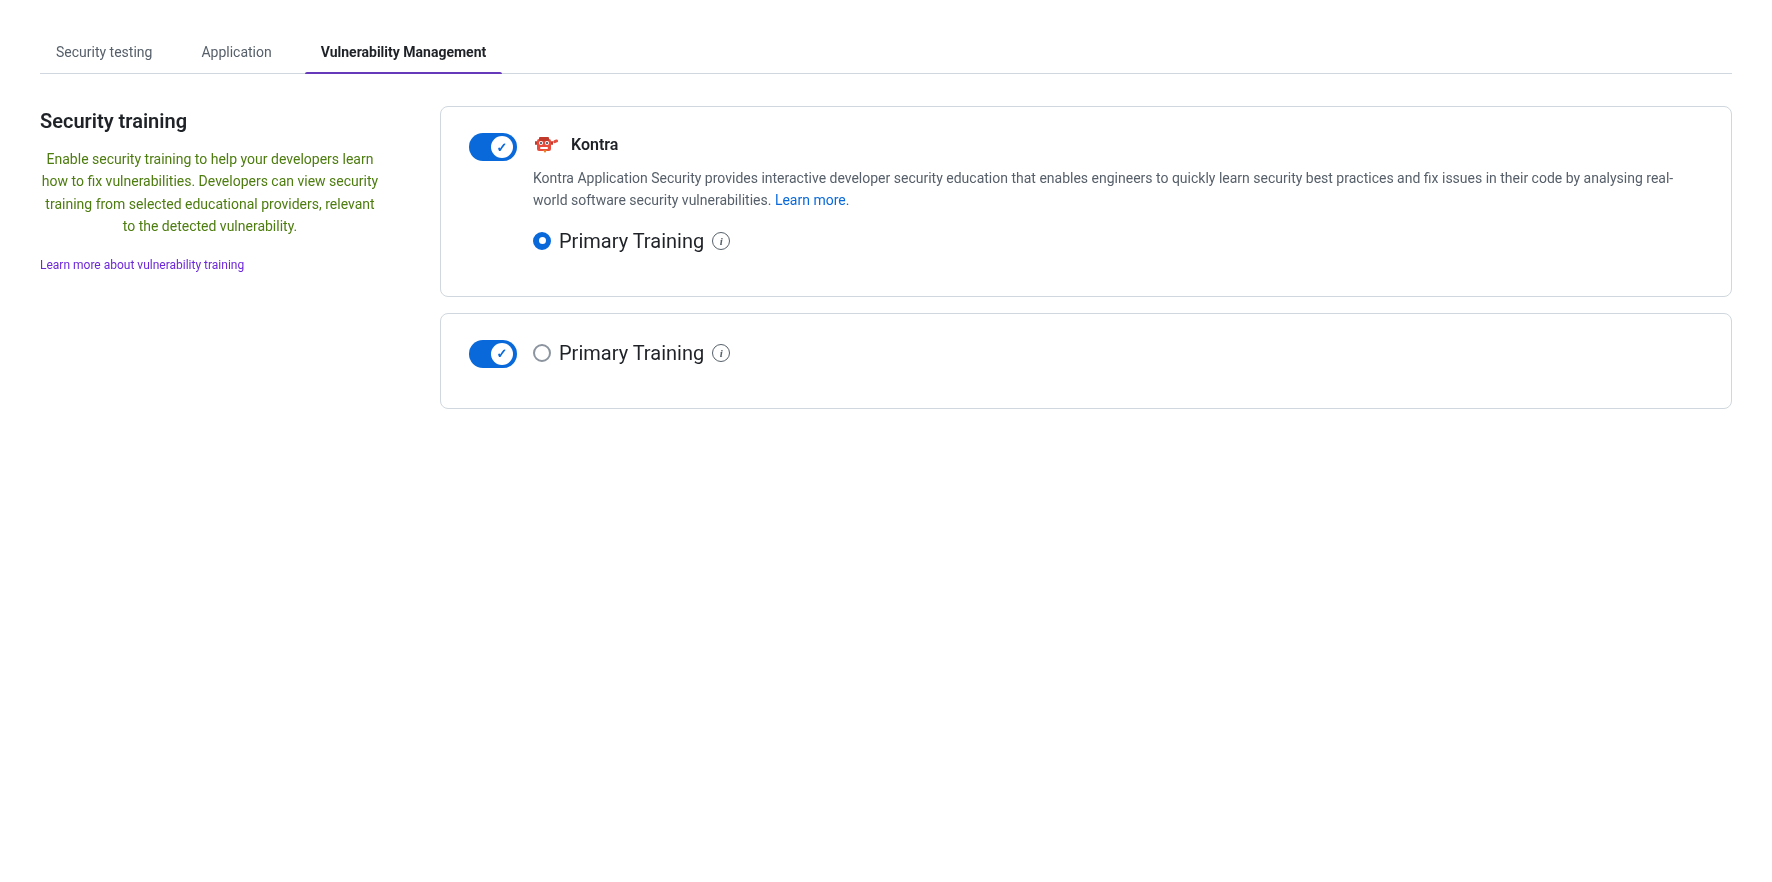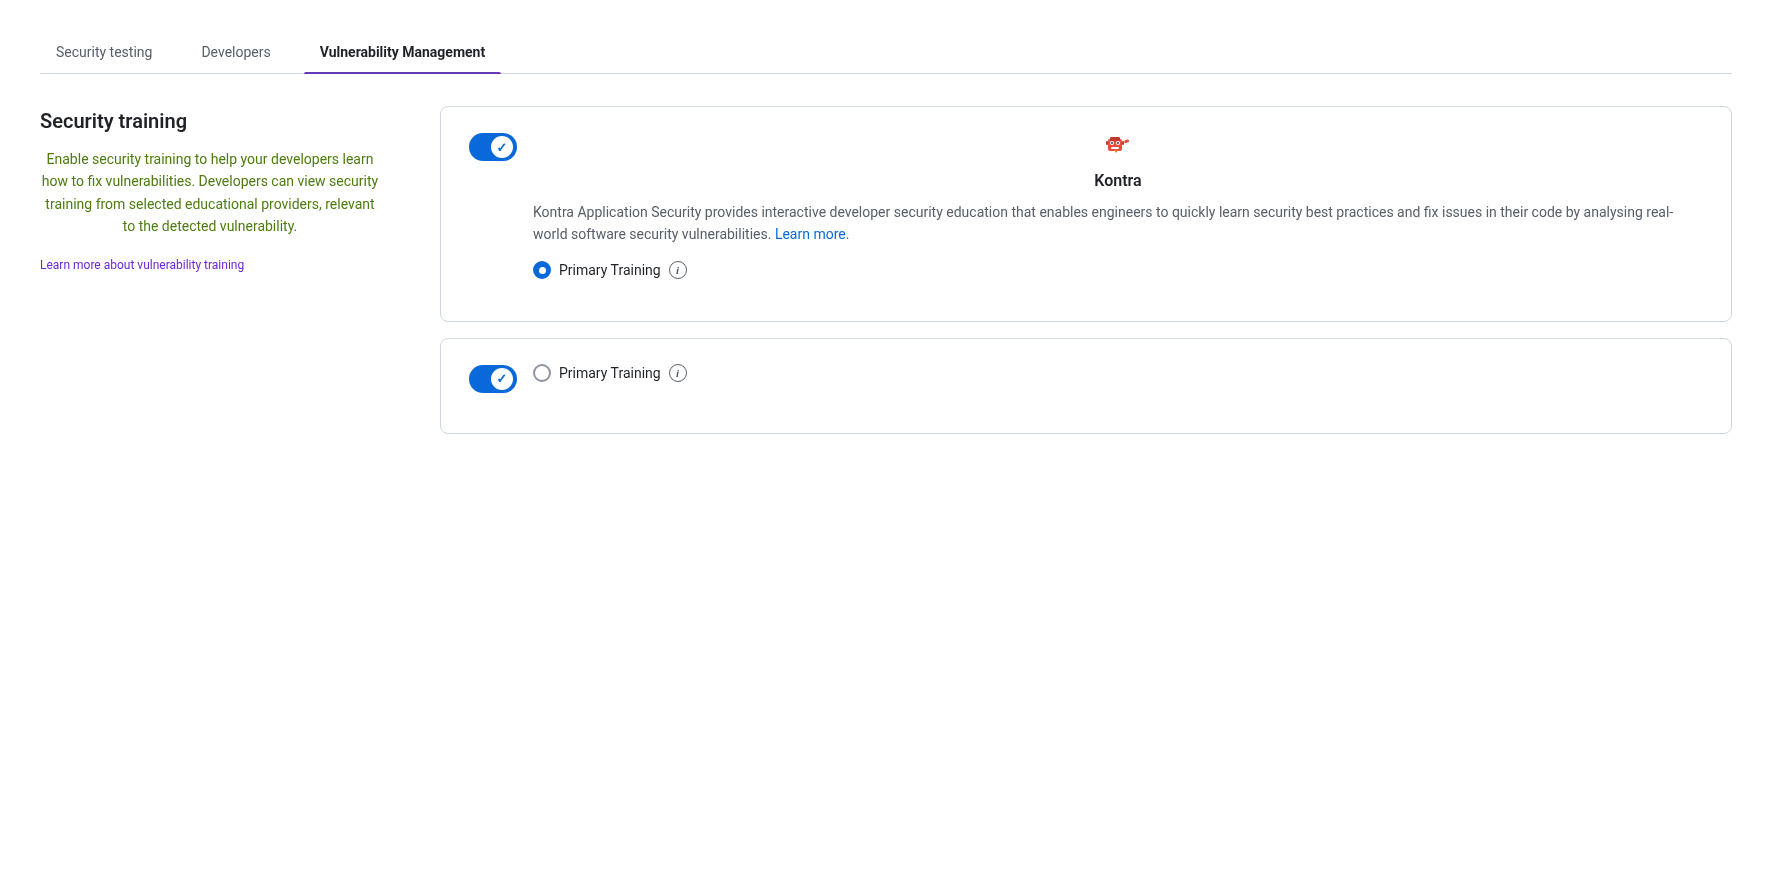--- a/index.html
+++ b/index.html
@@ -130,21 +130,20 @@
       line-height: 1;
     }
     .provider-info {
       flex: 1;
     }
     .provider-name-row {
       display: flex;
       align-items: center;
       gap: 10px;
       margin-bottom: 8px;
-      flex-direction: column;
     }
     .provider-icon {
       width: 28px;
       height: 28px;
       flex-shrink: 0;
       display: flex;
       align-items: center;
       justify-content: center;
     }
     .provider-name {
@@ -186,21 +185,21 @@
       width: 7px;
       height: 7px;
       border-radius: 50%;
       background: #fff;
     }
     .radio-btn.empty {
       border: 2px solid #8c959f;
       background: #fff;
     }
     .primary-training-label {
-      font-size: 14px;
+      font-size: 20px;
       color: #1f2328;
     }
     .info-icon {
       width: 18px;
       height: 18px;
       border-radius: 50%;
       border: 1.5px solid #57606a;
       display: flex;
       align-items: center;
       justify-content: center;
@@ -213,21 +212,21 @@
       flex-shrink: 0;
     }
   </style>
 </head>
 <body>
 
 <div class="page-wrapper">
 
   <div class="tabs">
     <div class="tab">Security testing</div>
-    <div class="tab">Developers</div>
+    <div class="tab">Application</div>
     <div class="tab active">Vulnerability Management</div>
   </div>
 
   <div class="content-area">
     <div class="left-panel">
       <h2>Security training</h2>
       <p>Enable security training to help your developers learn how to fix vulnerabilities. Developers can view security training from selected educational providers, relevant to the detected vulnerability.</p>
       <a class="learn-link" href="#">Learn more about vulnerability training</a>
     </div>
 

